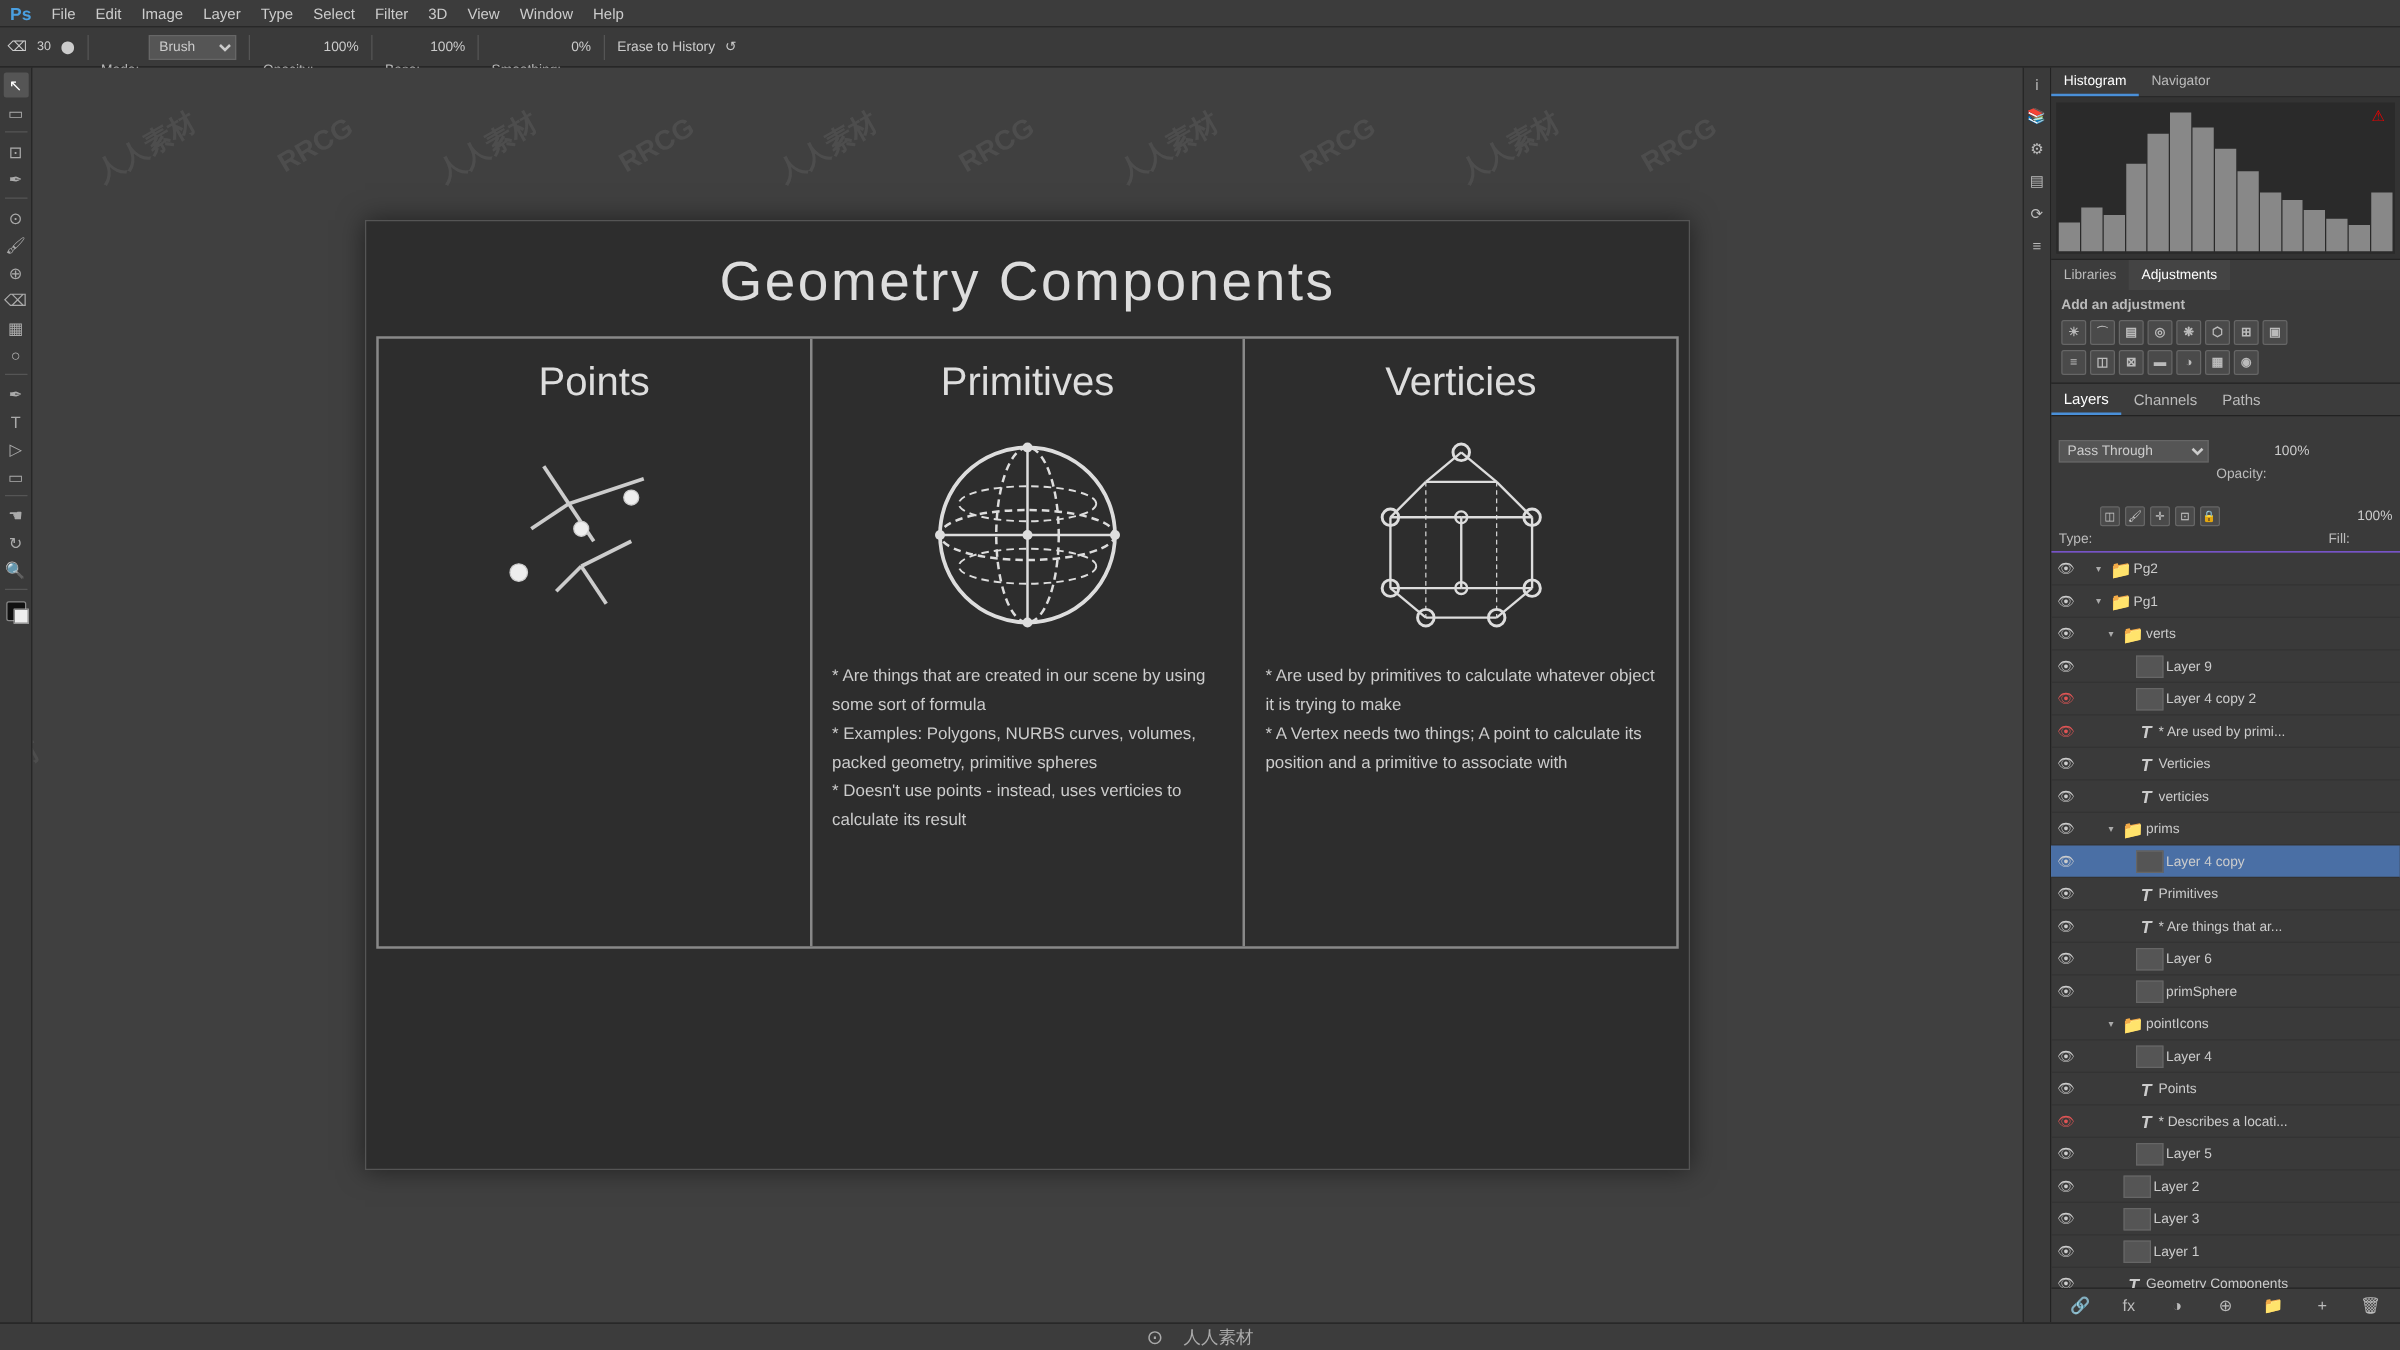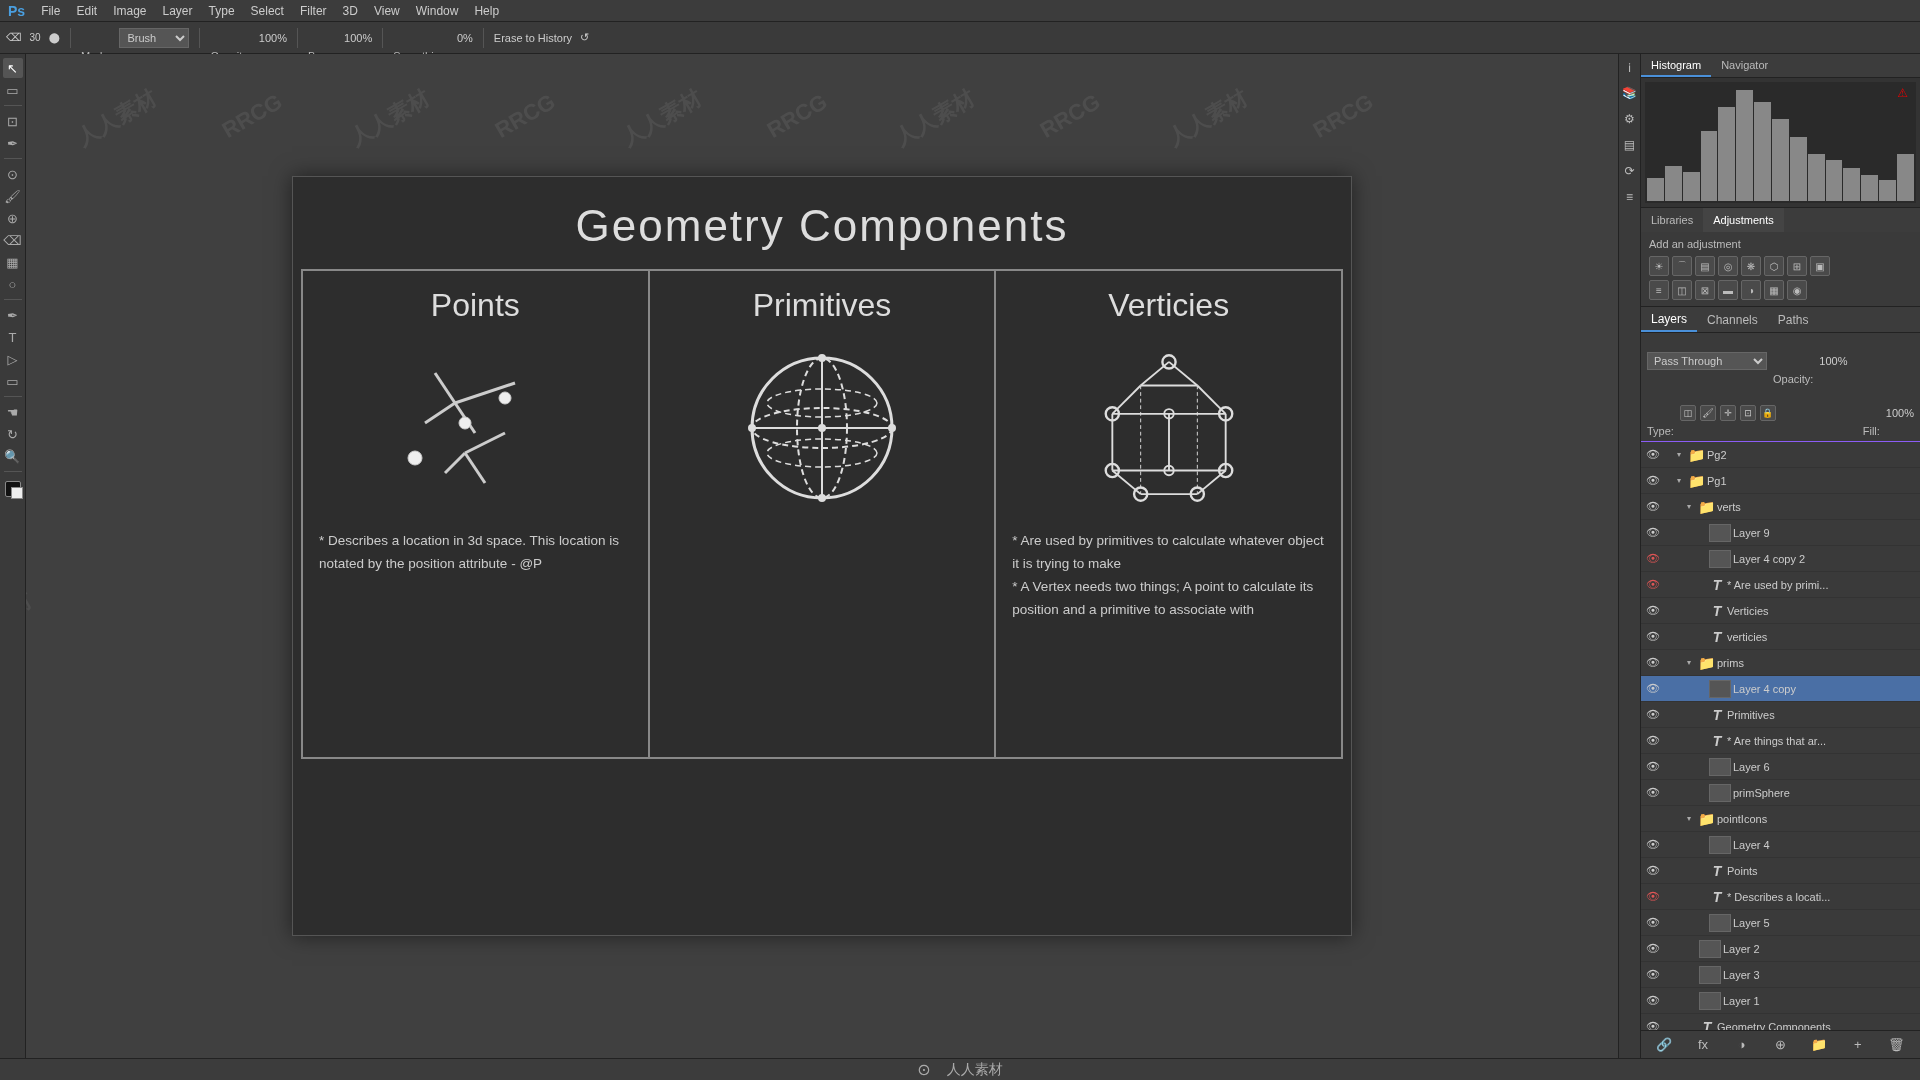--- a/index.html
+++ b/index.html
@@ -249,20 +249,21 @@
       color: #bbb;
       display: flex;
       align-items: center;
       cursor: pointer;
     }
     .panel-tab.active { color: #fff; background: #444; }
     .adj-content {
       padding: 6px 8px;
       font-size: 11px;
       color: #bbb;
+      font-weight: bold;
     }
     .adj-add-row {
       display: flex;
       align-items: center;
       margin-bottom: 6px;
     }
     .adj-icons {
       display: flex;
       flex-wrap: wrap;
       gap: 3px;
@@ -544,23 +545,20 @@
 
               <line x1="90" y1="110" x2="130" y2="90" stroke="#ccc" stroke-width="3"></line>
               <line x1="90" y1="110" x2="70" y2="130" stroke="#ccc" stroke-width="3"></line>
               <line x1="90" y1="110" x2="110" y2="140" stroke="#ccc" stroke-width="3"></line>
 
               <circle cx="40" cy="115" r="7" fill="#eee" stroke="#ccc" stroke-width="1"></circle>
               <circle cx="90" cy="80" r="6" fill="#eee" stroke="#ccc" stroke-width="1"></circle>
               <circle cx="130" cy="55" r="6" fill="#eee" stroke="#ccc" stroke-width="1"></circle>
             </svg>
           </div>
-          <div class="card-text">
-            <span>*  Describes a location in 3d space.  This location is notated by the position attribute - @P</span>
-          </div>
         </div>
 
         <div class="card">
           <div class="card-title">Primitives</div>
           <div class="card-visual sphere-visual">
             <svg viewBox="0 0 170 170" xmlns="http://www.w3.org/2000/svg">
 
               <circle cx="85" cy="85" r="70" fill="none" stroke="#ddd" stroke-width="3"></circle>
 
               <ellipse cx="85" cy="85" rx="70" ry="20" fill="none" stroke="#ddd" stroke-width="2" stroke-dasharray="6,4"></ellipse>
@@ -573,20 +571,21 @@
               <line x1="85" y1="15" x2="85" y2="155" stroke="#ddd" stroke-width="2"></line>
               <line x1="15" y1="85" x2="155" y2="85" stroke="#ddd" stroke-width="2"></line>
 
               <circle cx="85" cy="15" r="4" fill="#ddd"></circle>
               <circle cx="85" cy="155" r="4" fill="#ddd"></circle>
               <circle cx="15" cy="85" r="4" fill="#ddd"></circle>
               <circle cx="155" cy="85" r="4" fill="#ddd"></circle>
               <circle cx="85" cy="85" r="4" fill="#ddd"></circle>
             </svg>
           </div>
+          <div class="card-text">*  Are things that are created in our scene by using some sort of formula<br>*  Examples:  Polygons, NURBS curves, volumes, packed geometry, primitive spheres<br>*  Doesn't use points - instead, uses verticies to calculate its result</div>
         </div>
 
         <div class="card">
           <div class="card-title">Verticies</div>
           <div class="card-visual verts-visual">
             <svg viewBox="0 0 200 180" xmlns="http://www.w3.org/2000/svg">
 
               <line x1="70" y1="45" x2="130" y2="45" stroke="#ddd" stroke-width="2"></line>
               <line x1="130" y1="45" x2="160" y2="75" stroke="#ddd" stroke-width="2"></line>
               <line x1="70" y1="45" x2="40" y2="75" stroke="#ddd" stroke-width="2"></line>

